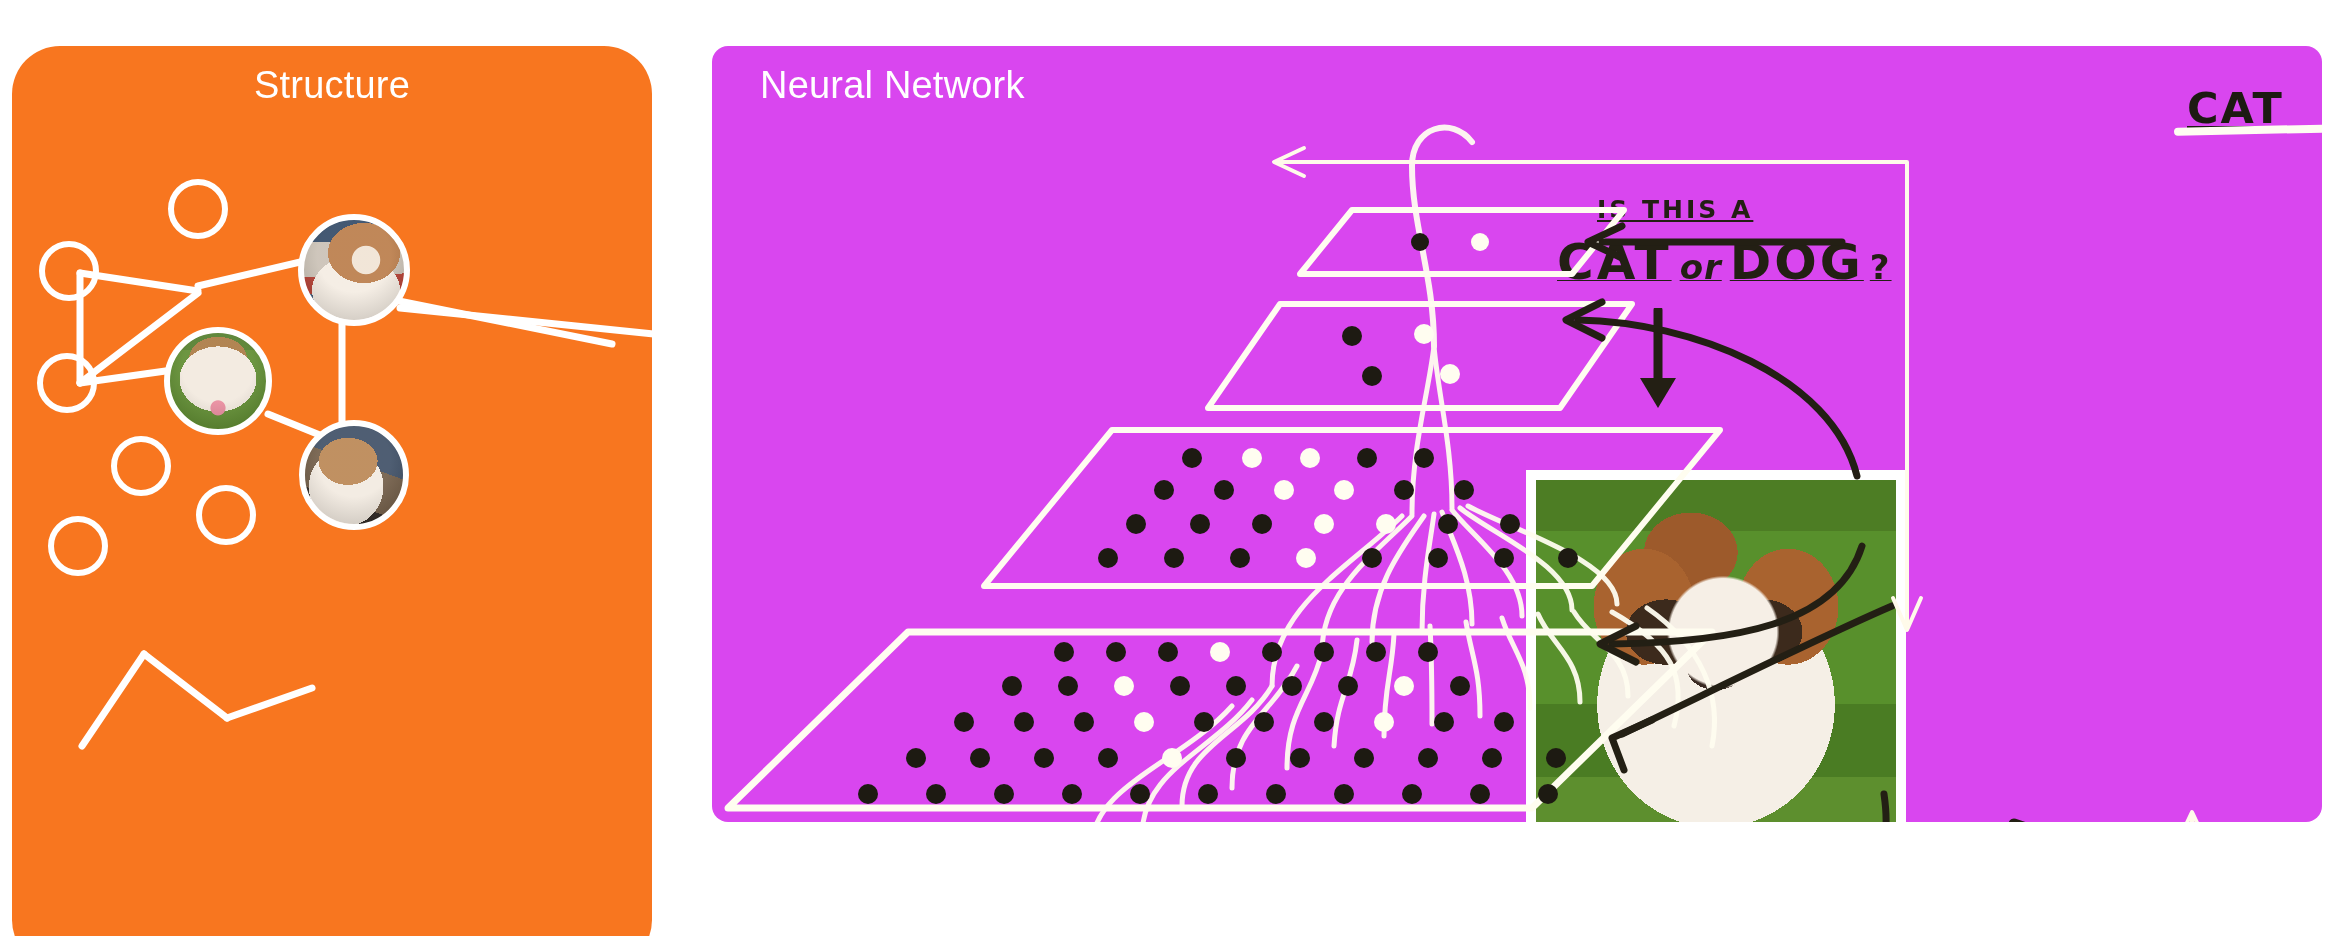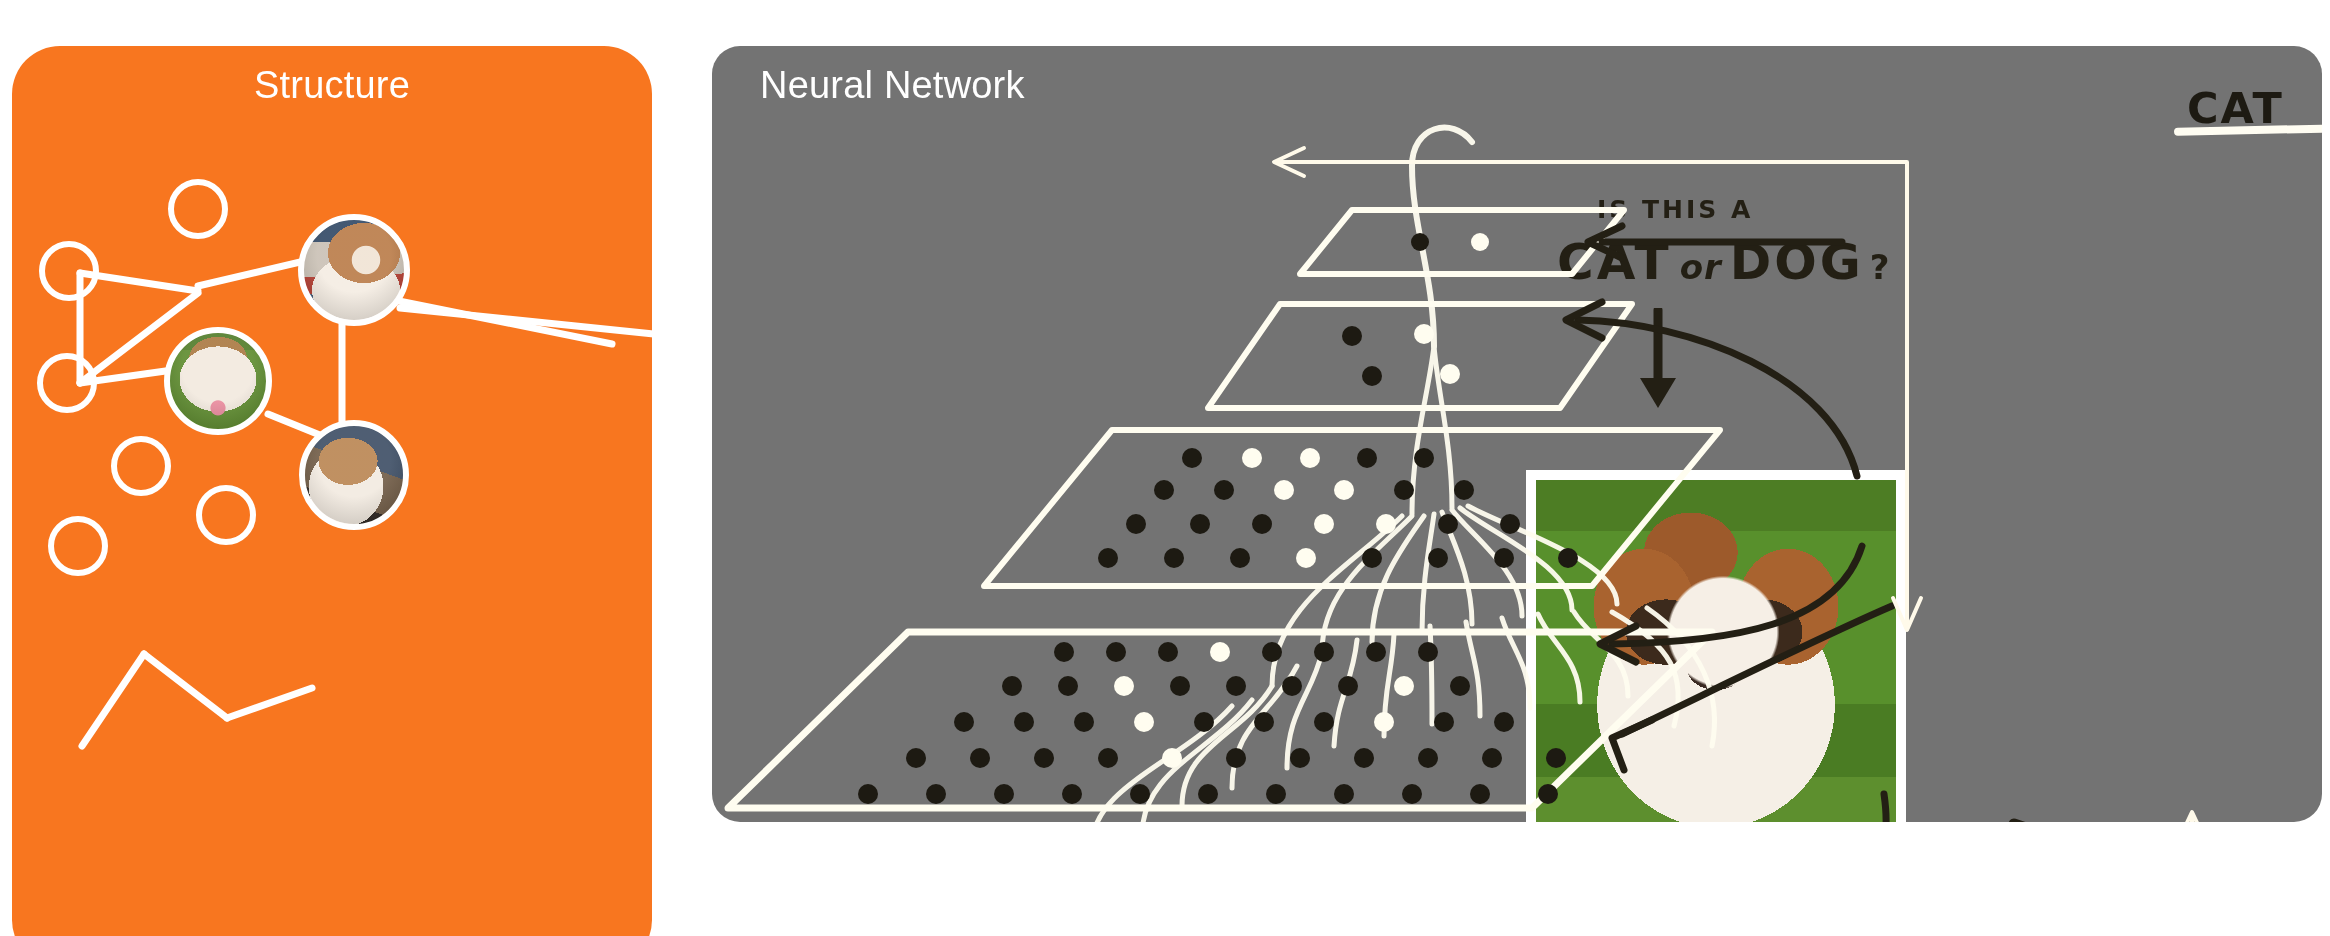--- a/index.html
+++ b/index.html
@@ -13,22 +13,22 @@
 
   
   .panel { position: absolute; overflow: hidden; }
   #structure-panel {
     left: 12px; top: 6px; width: 640px; height: 922px;
     background: #F8761F;
     border-radius: 48px;
   }
   #nn-panel {
     left: 712px; top: 6px; width: 1610px; height: 776px;
-    background: #737373;
-    border-radius: 28px;
+    background: #d946ef;
+    border-radius: 16px;
   }
   .panel-title {
     position: absolute; top: 16px; width: 100%;
     text-align: center;
     color: #ffffff;
     font-size: 38px;
     font-weight: 400;
     letter-spacing: .2px;
     line-height: 1.25;
   }
@@ -75,20 +75,21 @@
   
   .hand {
     position: absolute;
     font-family: "DejaVu Sans", sans-serif;
     font-weight: 700;
     color: #231f14;
     letter-spacing: 2px;
     line-height: 1.12;
     white-space: pre-line;
     text-transform: uppercase;
+    text-decoration: underline;
   }
   #q-line1 { left: 885px; top: 150px; font-size: 25px; letter-spacing: 3px; }
   #q-line2 { left: 845px; top: 188px; font-size: 0; }
   #q-line2 .big { font-size: 50px; letter-spacing: 3px; }
   #q-line2 .small { font-size: 34px; text-transform: lowercase; letter-spacing: 1px; padding: 0 8px; font-style: italic;}
   #q-line2 .qm { font-size: 34px; padding-left: 6px; }
 
   #cat-word {
     left: 1475px; top: 38px; font-size: 43px; letter-spacing: 2px; color:#1d1a12;
   }

